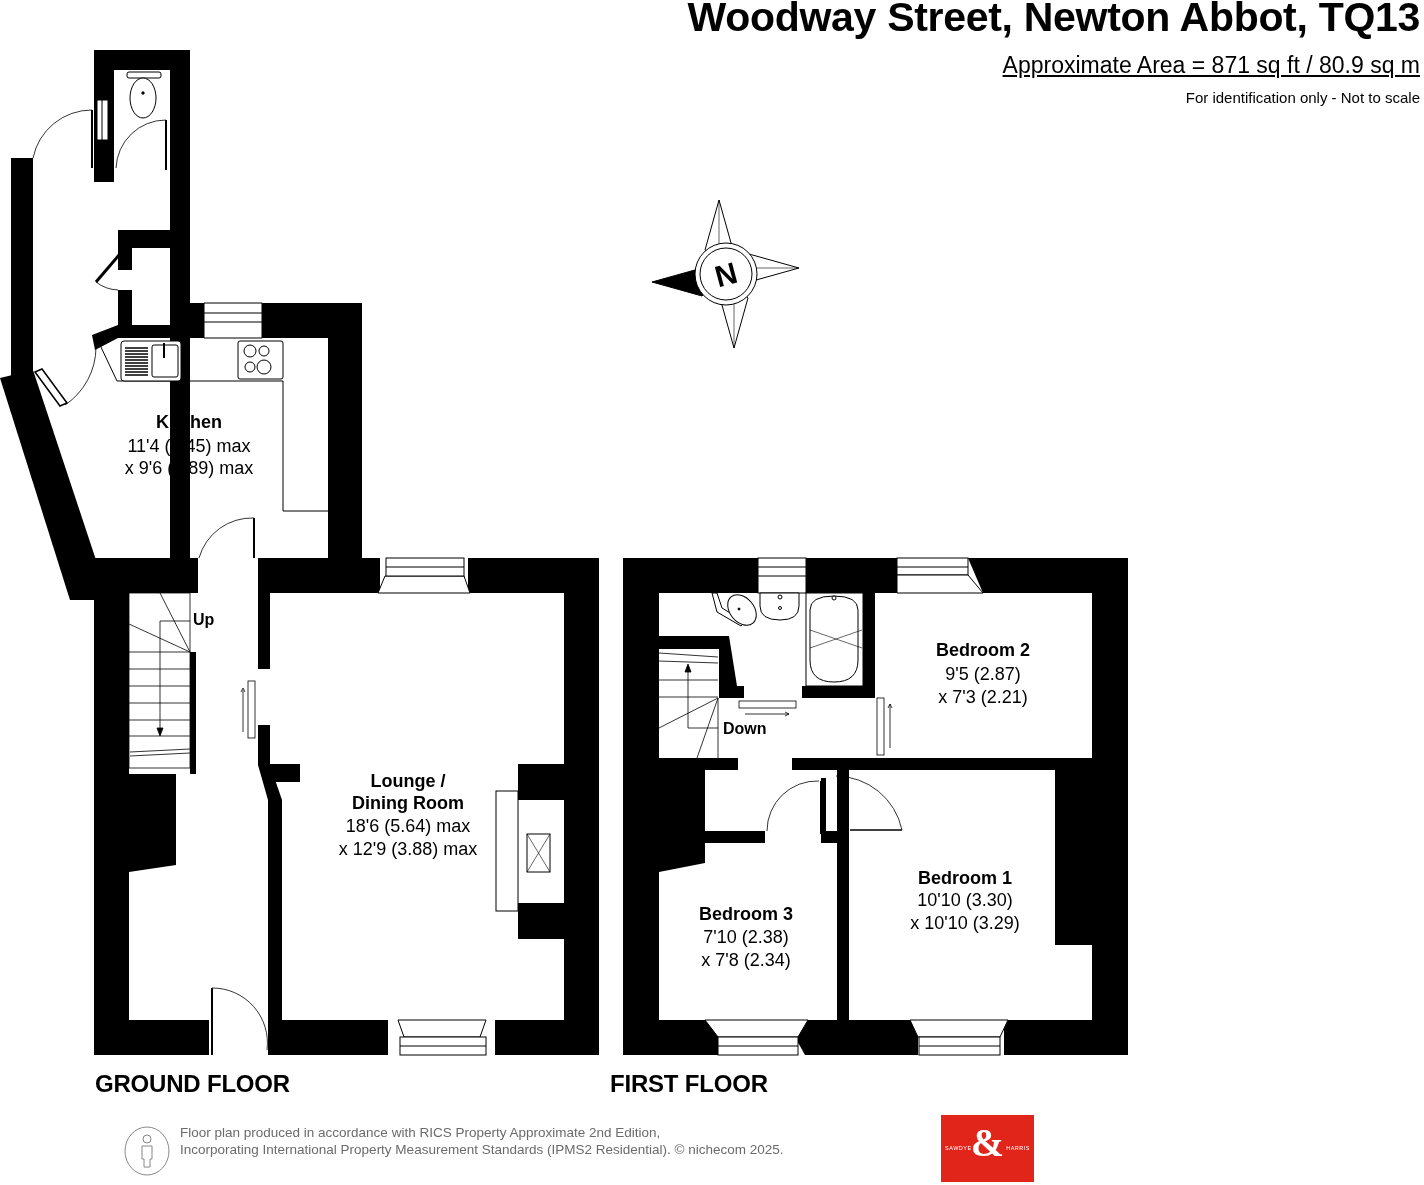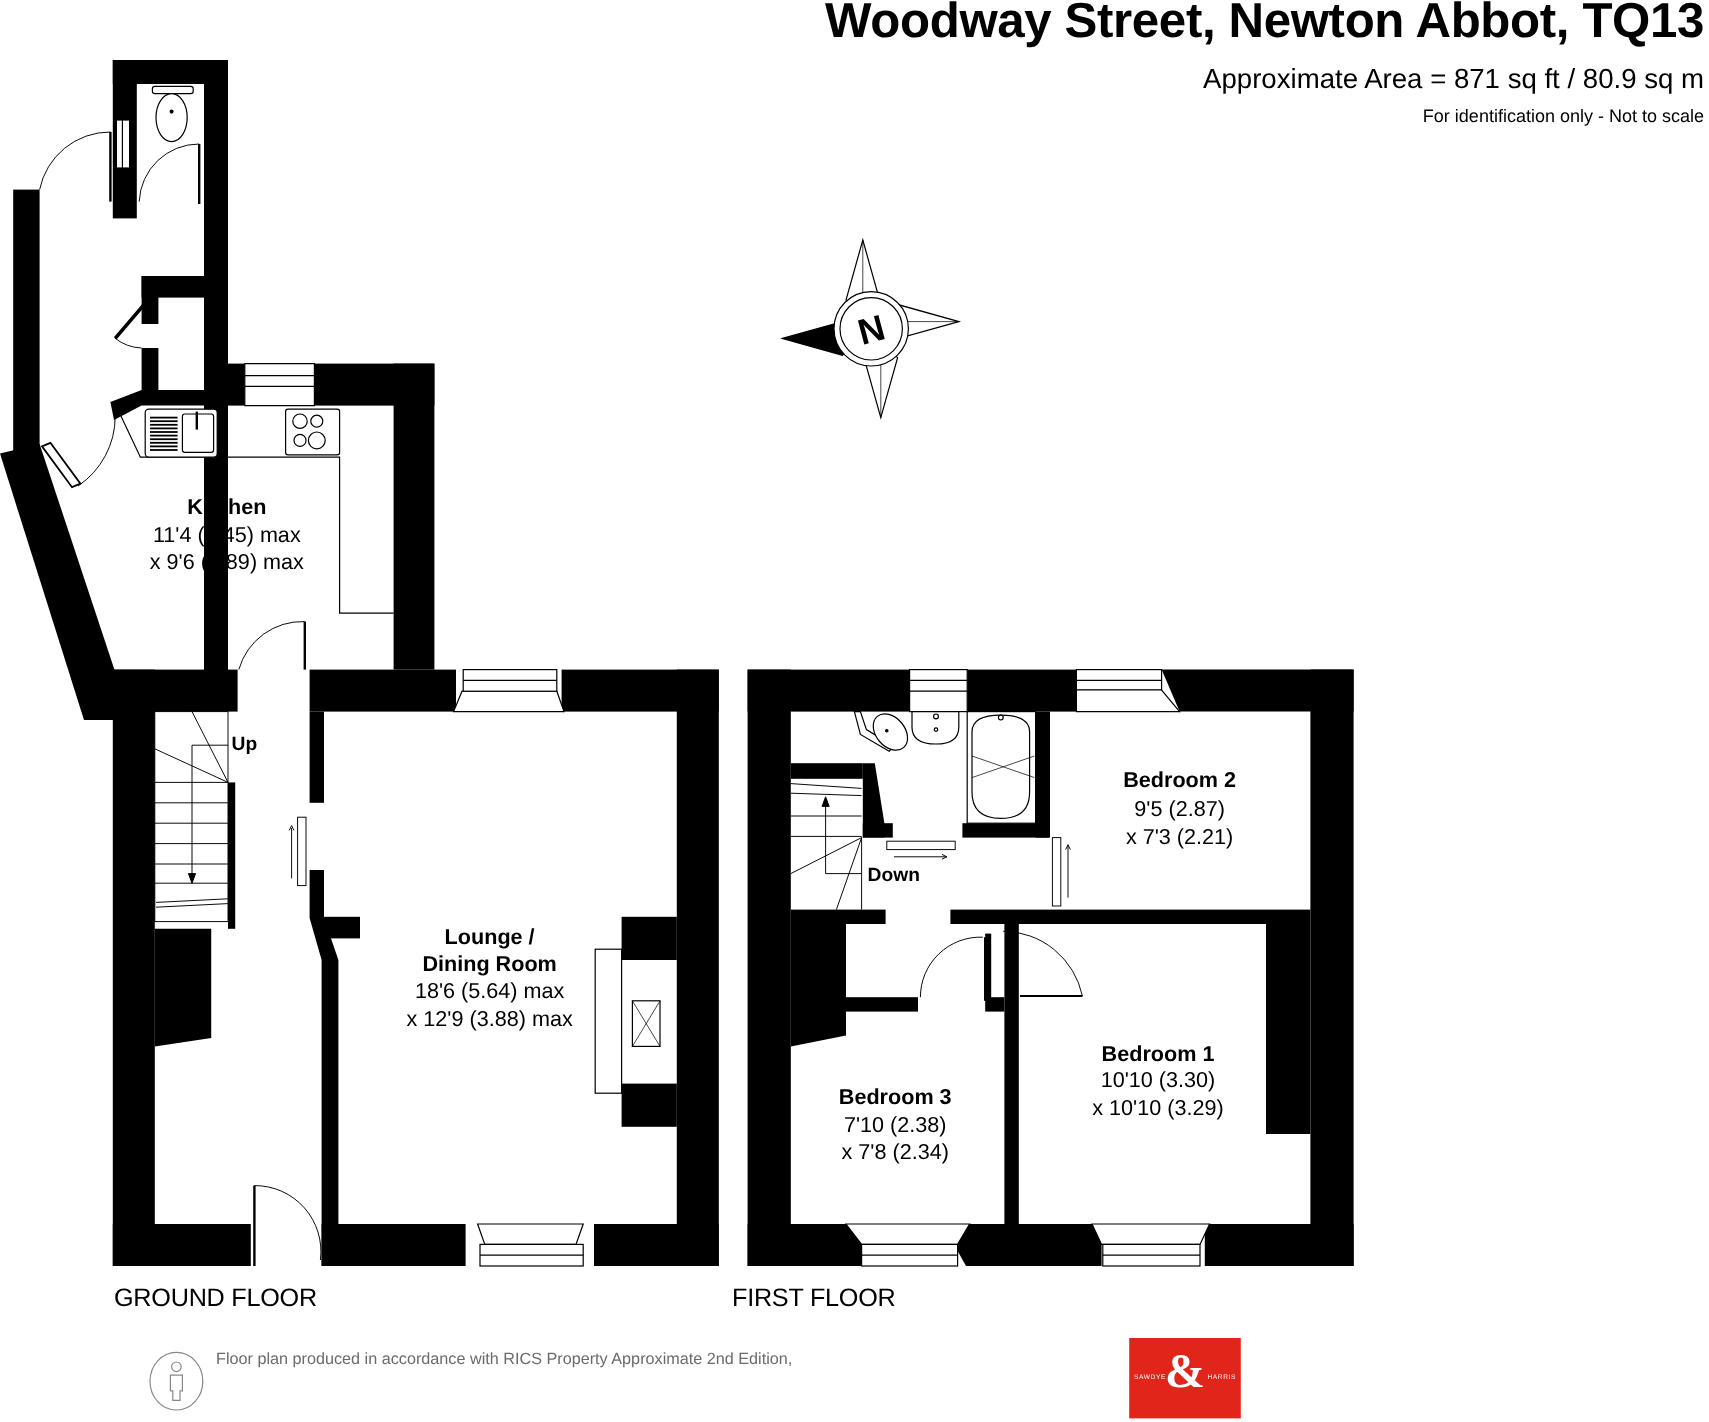--- a/index.html
+++ b/index.html
@@ -1,20 +1,20 @@
 <!DOCTYPE html>
 <html><head>
 <meta charset="utf-8">
 <style>
   html, body { margin:0; padding:0; background:#ffffff; }
   body { width:1424px; height:1185px; position:relative; overflow:hidden; font-family:"Liberation Sans", sans-serif; color:#000; }
   .title { position:absolute; right:4px; top:-6px; font-size:41px; font-weight:bold; white-space:nowrap; letter-spacing:-0.3px; }
-  .area { position:absolute; right:4px; top:52px; font-size:23px; white-space:nowrap; }
+  .area { position:absolute; right:4px; top:52px; font-size:23px; white-space:nowrap;text-decoration:underline; }
   .disclaimer { position:absolute; right:4px; top:89px; font-size:15px; white-space:nowrap; }
-  .floor-label { position:absolute; top:1070px; font-size:21px; font-weight:normal; letter-spacing:-0.2px; }
+  .floor-label { position:absolute; top:1070px; font-size:24px; font-weight:bold; letter-spacing:-0.2px; }
   #plan { position:absolute; left:0; top:0; }
   .room-label { font-family:"Liberation Sans", sans-serif; text-anchor:middle; }
   .room-name { font-weight:bold; font-size:18px; }
   .room-dim { font-size:18px; }
   .footer { position:absolute; left:180px; top:1124px; font-size:13.5px; color:#6b6b6b; line-height:17px; white-space:nowrap; }
   .footer-icon { position:absolute; left:123px; top:1125px; }
   .brand { position:absolute; left:941px; top:1115px; width:93px; height:67px; background:#e1251b; color:#fff; }
   .brand-amp { position:absolute; left:0; width:100%; top:8px; text-align:center; font-family:"Liberation Serif", serif; font-size:40px; font-weight:bold; line-height:40px; }
   .brand-left { position:absolute; left:4px; top:30px; font-size:5.5px; letter-spacing:0.5px; }
   .brand-right { position:absolute; right:4px; top:30px; font-size:5.5px; letter-spacing:0.5px; }
@@ -297,19 +297,20 @@
 <div class="floor-label" style="left:95px;">GROUND FLOOR</div>
 <div class="floor-label" style="left:610px;">FIRST FLOOR</div>
 
 <svg class="footer-icon" width="48" height="52" viewBox="0 0 48 52">
   <ellipse cx="24" cy="26" rx="22" ry="24" fill="none" stroke="#888" stroke-width="1"></ellipse>
   <circle cx="24" cy="14" r="4" fill="none" stroke="#888" stroke-width="1"></circle>
   <path d="M19,21 L29,21 L29,34 L27,34 L27,42 L21,42 L21,34 L19,34 Z" fill="none" stroke="#888" stroke-width="1"></path>
 </svg>
 <div class="footer">
   <div>Floor plan produced in accordance with RICS Property Approximate 2nd Edition,</div>
+  <div>Incorporating International Property Measurement Standards (IPMS2 Residential).   © nichecom 2025.</div>
 </div>
 
 <div class="brand">
   <span class="brand-left">SAWDYE</span>
   <span class="brand-amp">&amp;</span>
   <span class="brand-right">HARRIS</span>
 </div>
 
 </body></html>

